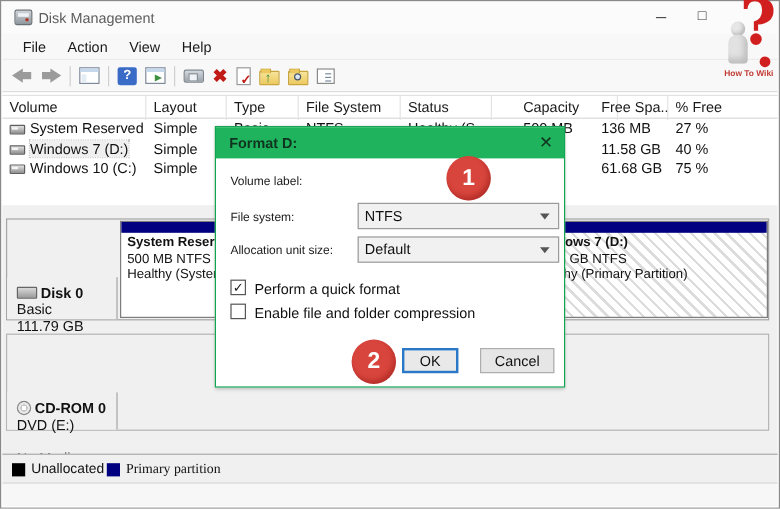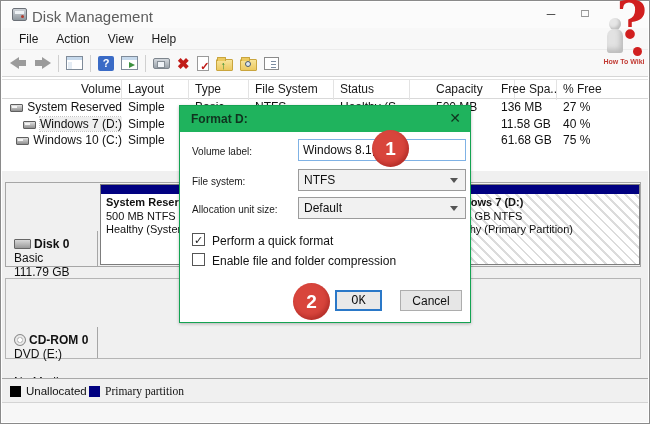--- a/index.html
+++ b/index.html
@@ -5,21 +5,21 @@
   * { box-sizing: border-box; margin: 0; padding: 0; }
   html,body { width: 650px; height: 424px; }
   body { font-family: "Liberation Sans", sans-serif; font-size: 12px; color:#111; background:#fff; position:relative; overflow:hidden; }
   #window { position:absolute; inset:0; border:1px solid #8a8a8a; background:#fff; }
 
   
   .titlebar { position:absolute; left:1px; right:1px; top:1px; height:26px; background:#fbfbfb; }
   .app-icon { position:absolute; left:10px; top:6px; width:15px; height:13px; background:linear-gradient(#cfd4d9,#8f979e); border:1px solid #6b7077; border-radius:2px; }
   .app-icon:before { content:""; position:absolute; left:2px; top:2px; width:9px; height:3px; background:#eef2f5; }
   .app-icon:after { content:""; position:absolute; right:2px; bottom:2px; width:3px; height:3px; background:#b03a2e; border-radius:50%; }
-  .title-text { position:absolute; left:30px; top:6px; font-size:15px; color:#5d5d5d; }
+  .title-text { position:absolute; left:30px; top:6px; font-size:12px; color:#5d5d5d; }
   .btn-min { position:absolute; left:540px; top:3px; width:18px; height:18px; text-align:center; color:#333; font-size:12px; line-height:18px; }
   .btn-max { position:absolute; left:574px; top:3px; width:18px; height:18px; text-align:center; color:#333; font-size:12px; line-height:16px; }
 
   
   .logo { position:absolute; top:0; right:1px; width:48px; height:66px; z-index:40; }
   .logo .qmark { position:absolute; right:1px; top:-12px; font-family:"DejaVu Serif", serif; font-weight:bold; font-size:52px; color:#d11f1f; }
   .logo .head { position:absolute; left:9px; top:17px; width:12px; height:12px; border-radius:50%; background:#e6e6e6; box-shadow:inset -2px -2px 3px #bdbdbd; }
   .logo .bodyshape { position:absolute; left:7px; top:28px; width:16px; height:24px; border-radius:7px 7px 3px 3px; background:#e2e2e2; box-shadow:inset -3px -4px 5px #bdbdbd; }
   .logo .dot { position:absolute; right:6px; top:46px; width:9px; height:9px; border-radius:50%; background:#d11f1f; }
   .logo .label { position:absolute; left:0; right:0; bottom:2px; text-align:center; font-size:7px; font-weight:bold; color:#c23b34; }
@@ -60,21 +60,21 @@
   .vheader { position:absolute; left:0; right:0; top:2px; height:20px; border-top:1px solid #e2e2e2; border-bottom:1px solid #d9d9d9; }
   .vheader .hc { position:absolute; top:0; height:20px; line-height:19px; padding-left:6px; border-right:1px solid #e3e3e3; color:#1a1a1a; overflow:hidden; white-space:nowrap; }
   .rows { position:absolute; left:0; right:0; top:22px; }
   .vrow { position:absolute; left:0; right:0; height:16px; line-height:16px; white-space:nowrap; }
   .vrow .c { position:absolute; top:0; height:16px; padding-left:6px; overflow:hidden; }
   .vol-icon { display:inline-block; width:13px; height:8px; background:linear-gradient(#e2e2e2,#8f8f8f); border:1px solid #5f5f5f; border-radius:1px; margin:0 4px -1px 0; position:relative; }
   .vol-icon:before { content:""; position:absolute; left:1px; top:1px; right:5px; height:2px; background:#f4f4f4; }
   .namesel { background:#efefef; outline:1px dotted #c5c5c5; }
 
   
-  .col0{left:0;width:120px;text-align:right;} .col1{left:120px;width:67px;} .col2{left:187px;width:60px;}
+  .col0{left:0;width:120px;} .col1{left:120px;width:67px;} .col2{left:187px;width:60px;}
   .col3{left:247px;width:85px;} .col4{left:332px;width:76px;} .col5{left:428px;width:85px;}
   .col6{left:493px;width:62px;} .col7{left:555px;width:94px;}
 
   
   .diskpane { position:absolute; left:1px; right:1px; top:170px; height:207px; background:#f0f0f0; }
   .disk-row { position:absolute; left:3px; width:636px; border:1px solid #a6a6a6; background:#f0f0f0; }
   .disk-row.d0 { top:11px; height:85px; }
   .disk-row.cd { top:107px; height:81px; border-color:#b5b5b5; }
   .dlabel { position:absolute; left:0; top:0; bottom:0; width:92px; border-right:1px solid #a6a6a6; padding:6px 0 0 8px; line-height:14px; background:#f0f0f0;margin-top:48px; }
   .dlabel .bold { font-weight:bold; font-size:12px; }
@@ -103,21 +103,21 @@
   .dtitle { position:absolute; left:0; right:0; top:0; height:26px; background:#1fb35d; color:#10331f; font-weight:bold; font-size:12px; line-height:26px; padding-left:11px; }
   .dclose { position:absolute; right:9px; top:0; height:26px; line-height:25px; color:#10331f; font-size:14px; }
   .fld-label { position:absolute; left:12px; font-size:10px; color:#1a1a1a; }
   .textbox { position:absolute; left:118px; width:168px; height:22px; background:#fff; border:1px solid #7fb2e5; line-height:20px; padding-left:4px; }
   .caret { display:inline-block; width:1px; height:12px; background:#222; margin-left:1px; vertical-align:-2px; }
   .combo { position:absolute; left:118px; width:168px; height:22px; background:#f1f1f1; border:1px solid #9b9b9b; line-height:20px; padding-left:5px; }
   .combo .chev { position:absolute; right:7px; top:8px; width:0; height:0; border-left:4px solid transparent; border-right:4px solid transparent; border-top:5px solid #555; }
   .cbx { position:absolute; left:12px; width:13px; height:13px; background:#fff; border:1px solid #555; text-align:center; line-height:12px; font-size:11px; color:#222; }
   .cbx-label { position:absolute; left:32px; font-size:12px; }
   .dbtn { position:absolute; height:21px; font-family:"Liberation Sans",sans-serif; font-size:12px; color:#111; background:#e6e6e6; border:1px solid #adadad; }
-  .dbtn.ok { left:155px; top:184px; width:47px; border:2px solid #2a78c8; background:#e9e9e9;font-family:Liberation Mono, monospace; }
+  .dbtn.ok { left:155px; top:184px; width:47px; border:2px solid #2a78c8; background:#e9e9e9; }
   .dbtn.cancel { left:220px; top:184px; width:62px; }
 
   
   .ann { position:absolute; width:37px; height:37px; border-radius:50%; background:#d8453c; z-index:30; color:#fff; font-weight:bold; font-size:19px; text-align:center; line-height:37px; box-shadow:inset -2px -3px 4px rgba(120,10,10,.35); }
   .ann.a1 { left:371px; top:129px; }
   .ann.a2 { left:292px; top:282px; }
 </style>
 </head>
 <body>
 
@@ -260,21 +260,20 @@
     <div class="ltx l2">Primary partition</div>
   </div>
 
   <div class="statusbar"></div>
 
   <div class="dialog">
     <div class="dtitle">Format D:</div>
     <div class="dclose">✕</div>
 
     <div class="fld-label" style="top:40px">Volume label:</div>
-    <div class="textbox" style="top:33px"><span>Windows 8.1</span><span class="caret"></span></div>
 
     <div class="fld-label" style="top:70px">File system:</div>
     <div class="combo" style="top:63px"><span>NTFS</span><span class="chev"></span></div>
 
     <div class="fld-label" style="top:98px">Allocation unit size:</div>
     <div class="combo" style="top:91px"><span>Default</span><span class="chev"></span></div>
 
     <div class="cbx" style="top:127px">✓</div>
     <div class="cbx-label" style="top:128px">Perform a quick format</div>
 

